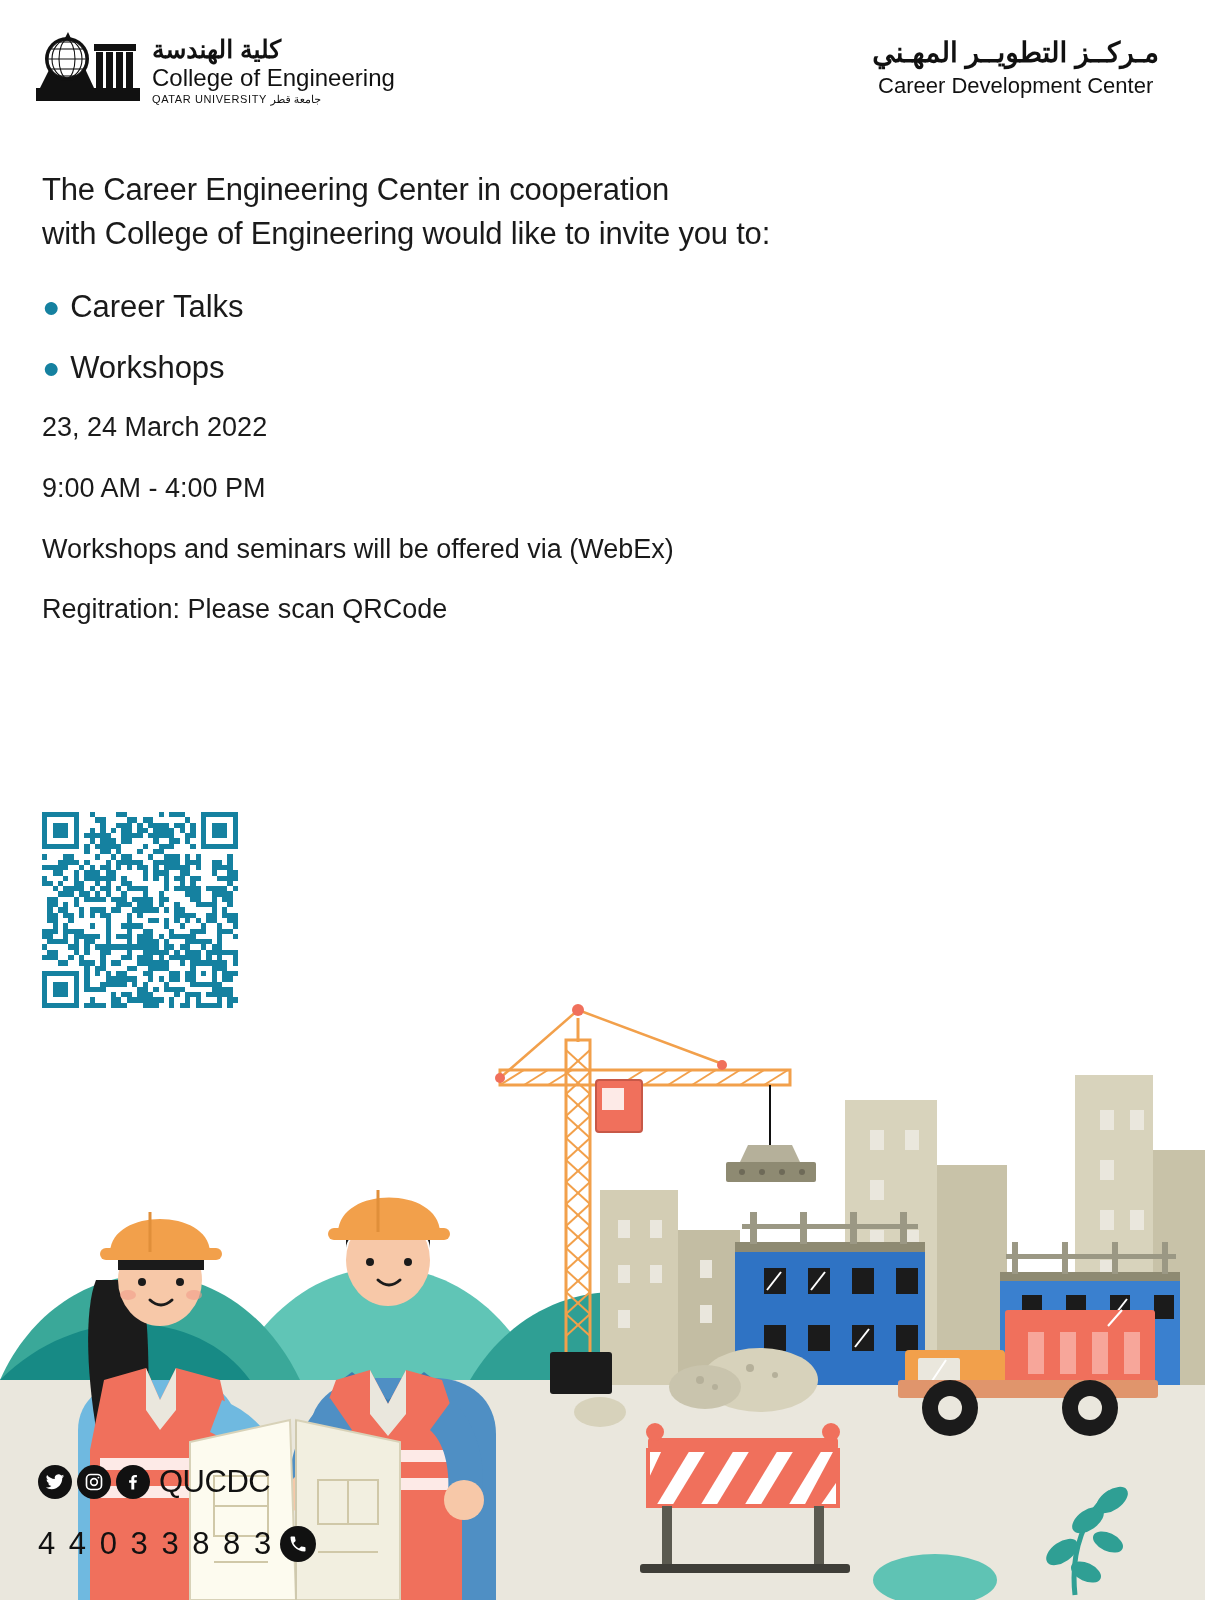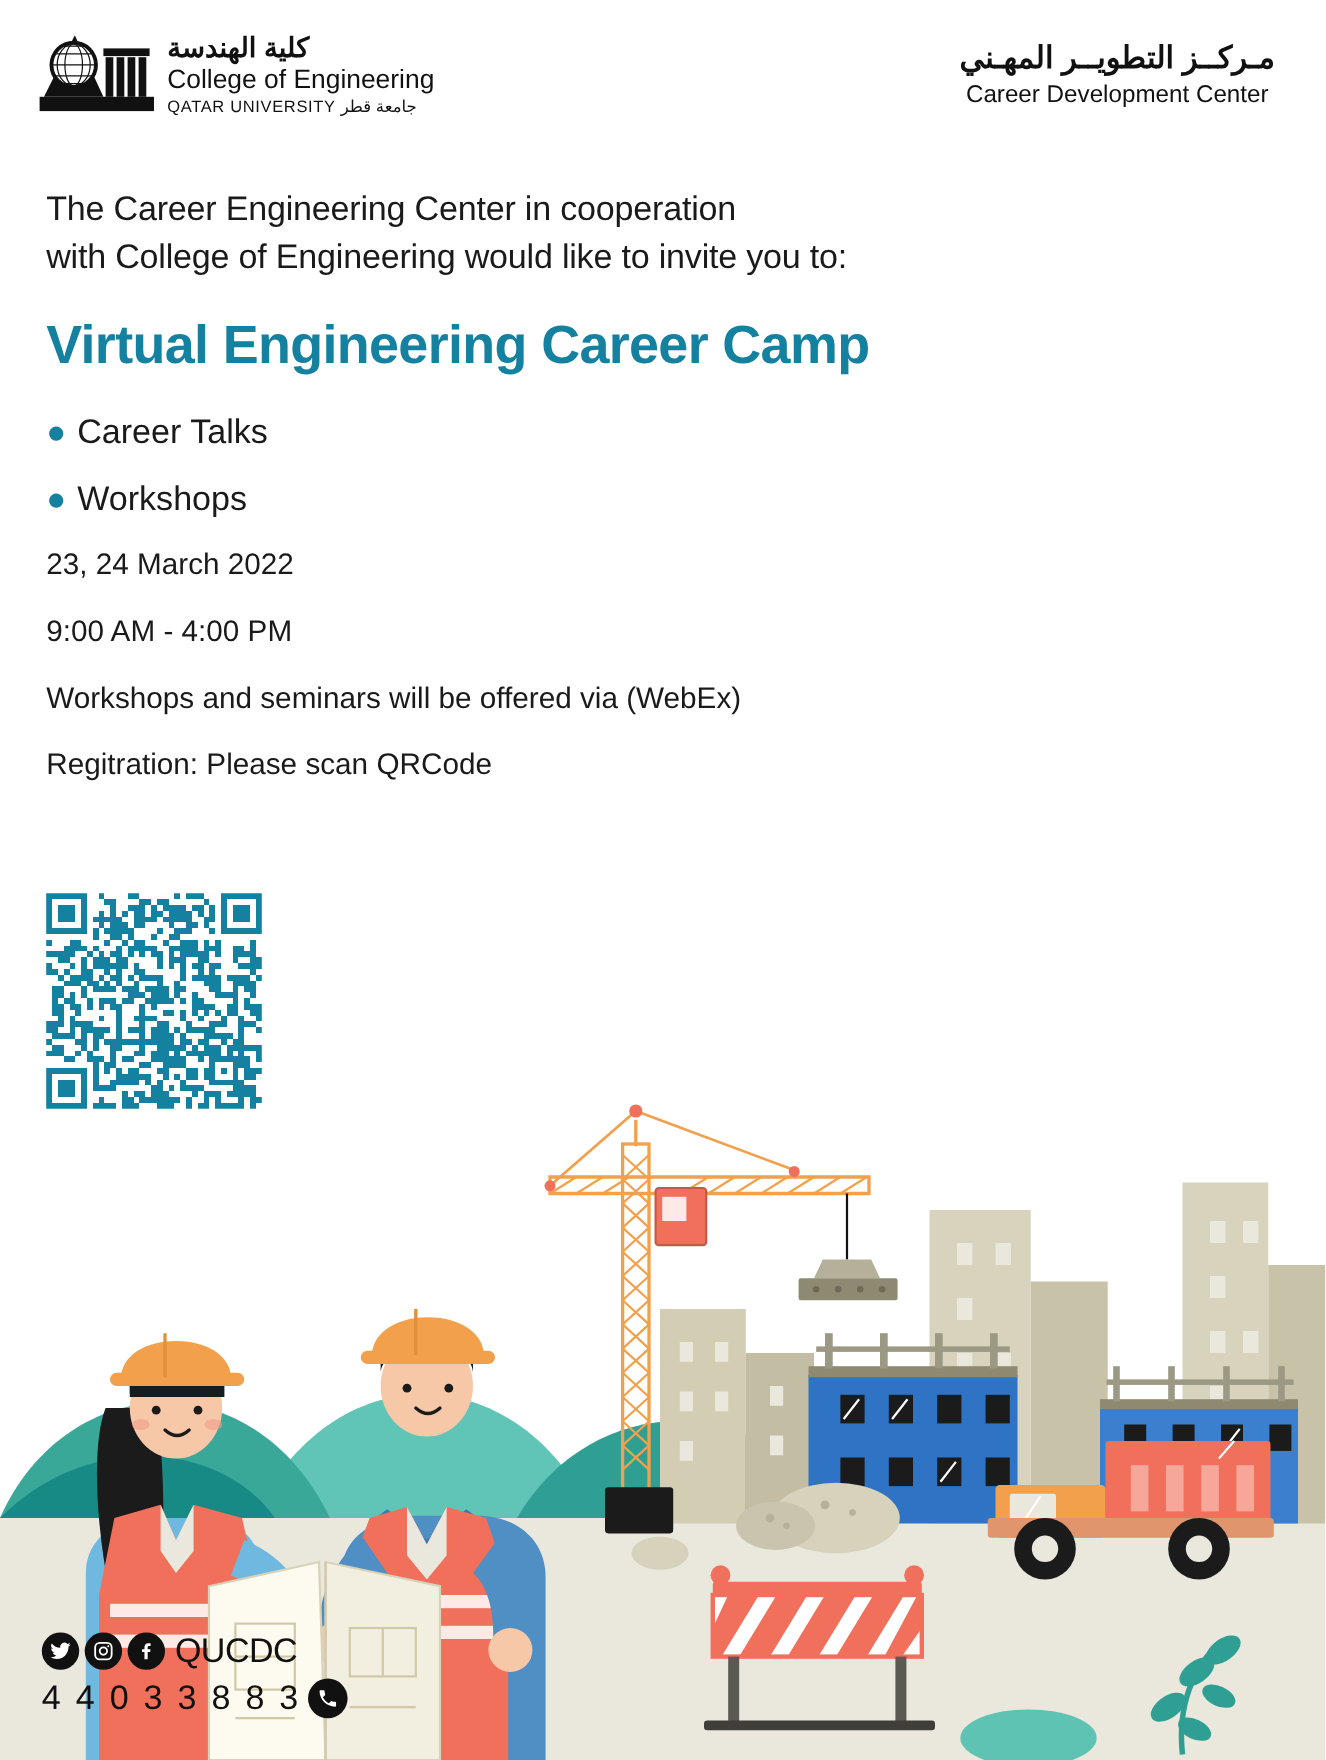--- a/index.html
+++ b/index.html
@@ -40,21 +40,21 @@
     line-height: 1.1;
     direction: rtl;
   }
   .logo-en {
     font-size: 24px;
     color: #111;
     line-height: 1.15;
     margin-top: 1px;
   }
   .logo-sub {
-    font-size: 15px;
+    font-size: 11px;
     color: #111;
     letter-spacing: 0.6px;
     margin-top: 1px;
   }
 
   .logo-right {
     position: absolute;
     right: 46px; top: 36px;
     text-align: center;
   }
@@ -139,21 +139,21 @@
     left: 0;
     top: 980px;
     width: 1205px;
     height: 620px;
   }
 
   
   .social {
     position: absolute;
     left: 38px;
-    bottom: 81px;
+    bottom: 100px;
     display: flex;
     align-items: center;
     z-index: 40;
   }
   .sicon {
     width: 34px; height: 34px;
     border-radius: 50%;
     background: #111;
     display: inline-flex;
     align-items: center;
@@ -234,21 +234,20 @@
     <div class="cdc-en">Career Development Center</div>
   </div>
 </div>
 
 <div class="content">
   <div class="invite">
     <div>The Career Engineering Center in cooperation</div>
     <div>with College of Engineering would like to invite you to:</div>
   </div>
 
-  <div class="title">Virtual Engineering Career Camp</div>
 
   <div class="bullets">
     <div class="bullet">
       <span class="dot">●</span>
       <span>Career Talks</span>
     </div>
     <div class="bullet">
       <span class="dot">●</span>
       <span>Workshops</span>
     </div>

